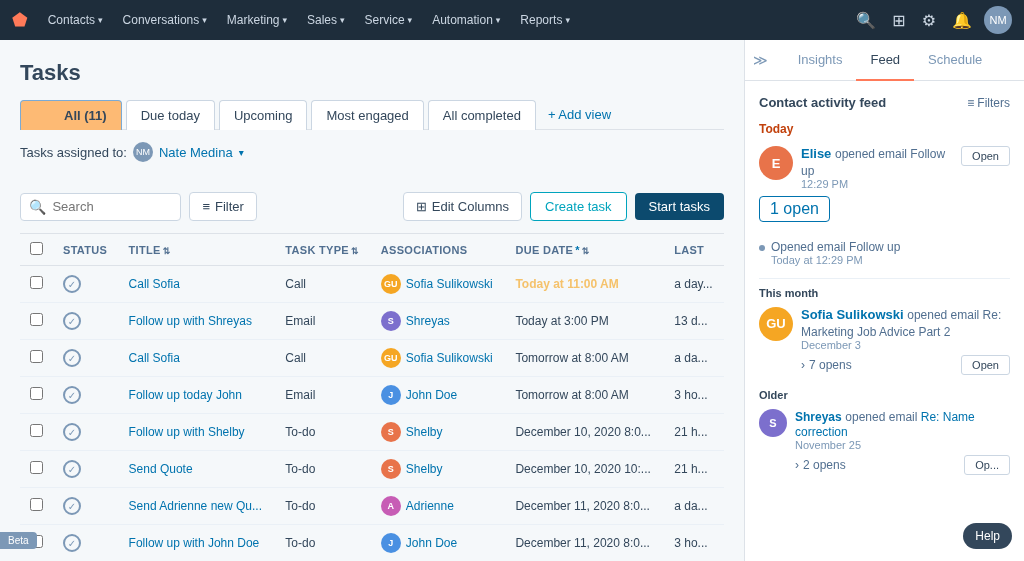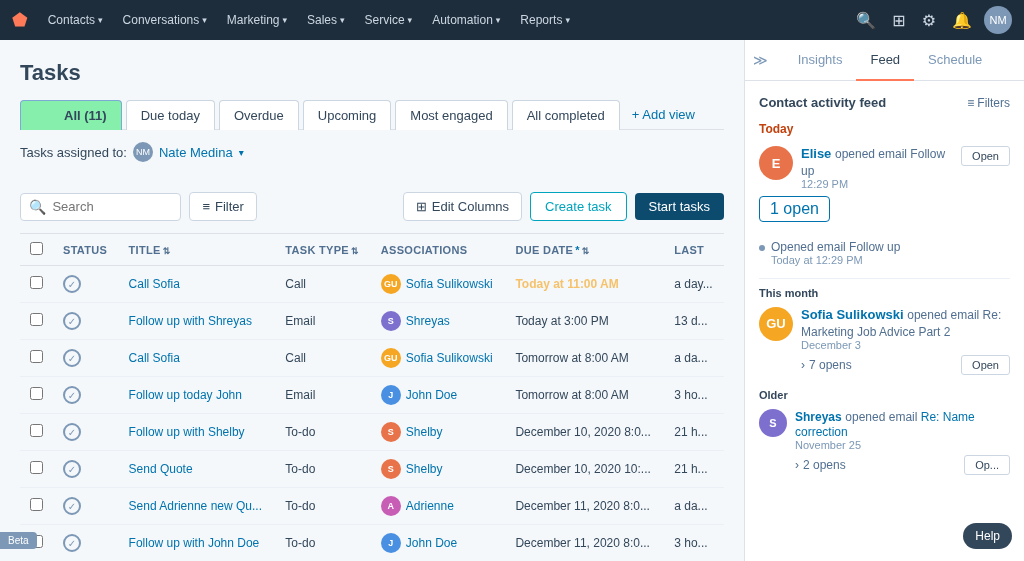--- a/index.html
+++ b/index.html
@@ -44,21 +44,21 @@
       font-size: 13px;
       border: 1px solid #cbd6e2;
       background: white;
       border-radius: 4px 4px 0 0;
       cursor: pointer;
       color: #33475b;
       white-space: nowrap;
       border-bottom: none;
       margin-bottom: -1px;
     }
-    .tab-btn.all-tab { background: #86efac; border-color: #7baad4; font-weight: 600; padding-left: 43px; }
+    .tab-btn.all-tab { background: #fdba74; border-color: #7baad4; font-weight: 600; padding-left: 43px; }
     .add-view { color: #0073ae; font-size: 13px; cursor: pointer; padding: 7px 8px; white-space: nowrap; display: flex; align-items: center; gap: 3px; }
 
     
     .assignee-row { display: flex; align-items: center; gap: 6px; margin-bottom: 30px; font-size: 13px; color: #33475b; }
     .assignee-avatar { width: 20px; height: 20px; border-radius: 50%; background: #7c98b6; display: inline-flex; align-items: center; justify-content: center; color: white; font-size: 9px; }
 
     
     .toolbar { display: flex; align-items: center; gap: 8px; margin-bottom: 12px; }
     .search-box {
       display: flex; align-items: center; border: 1px solid #cbd6e2; border-radius: 4px; background: white;
@@ -183,21 +183,20 @@
 </nav>
 
 <div class="main-layout">
 
   <div class="left-panel">
     <h1 class="page-title">Tasks</h1>
 
     <div class="tabs-row">
       <button class="tab-btn all-tab">All (11)</button>
       <button class="tab-btn">Due today</button>
-      <button class="tab-btn">Overdue</button>
       <button class="tab-btn">Upcoming</button>
       <button class="tab-btn">Most engaged</button>
       <button class="tab-btn">All completed</button>
       <span class="add-view">+ Add view</span>
     </div>
 
     <div class="assignee-row">
       <span>Tasks assigned to:</span>
       <div class="assignee-avatar">NM</div>
       <span style="color:#0073ae;cursor:pointer">Nate Medina</span>

